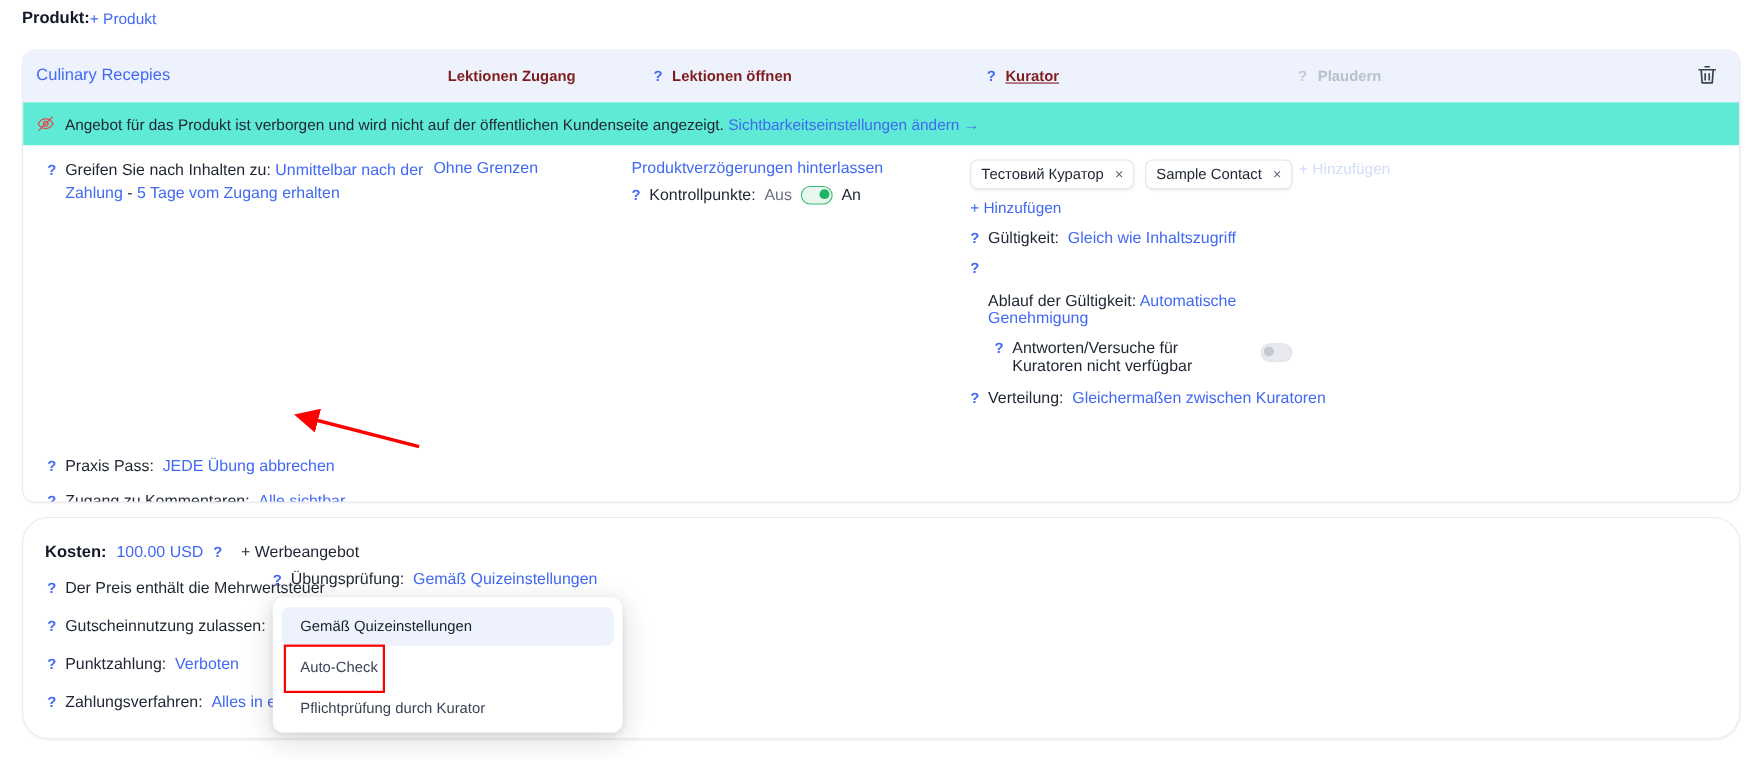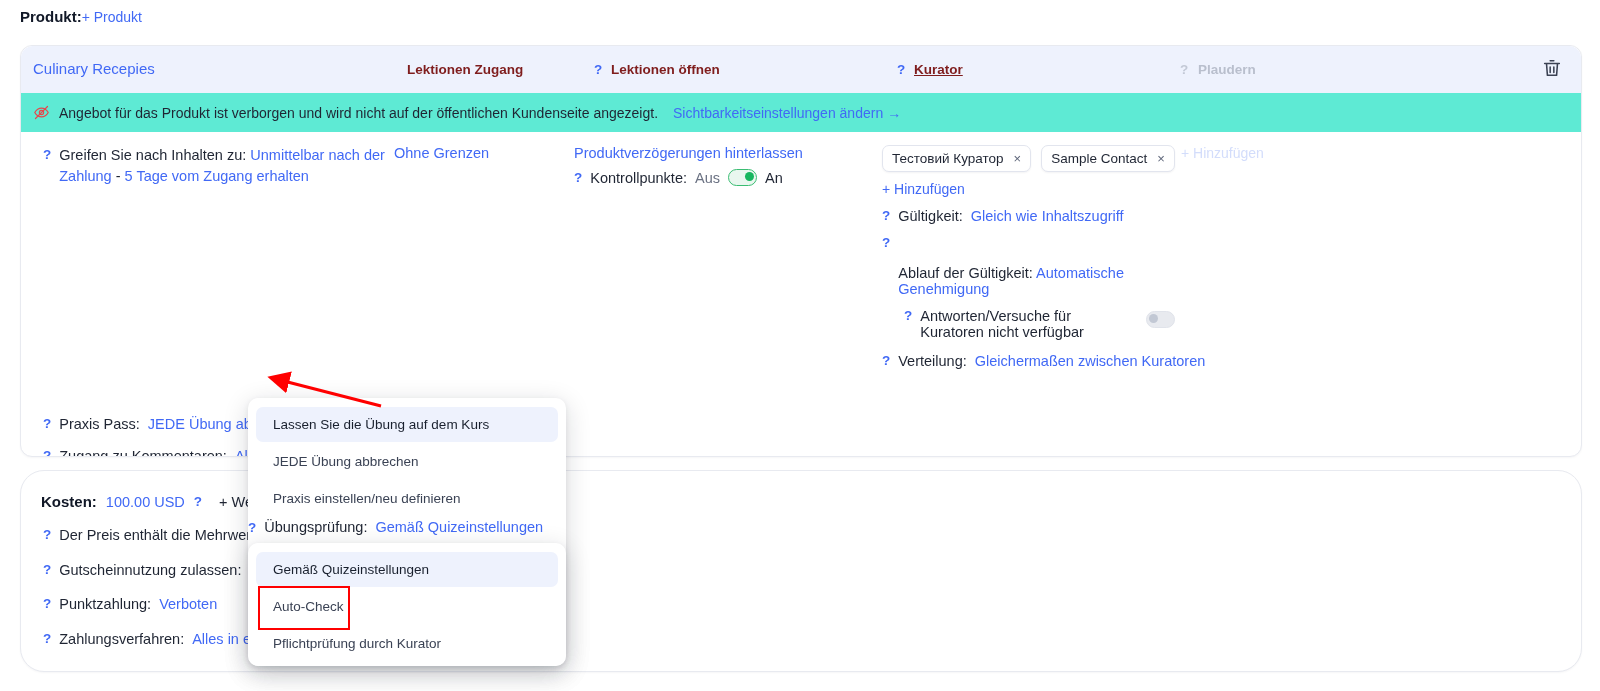--- a/index.html
+++ b/index.html
@@ -42,21 +42,21 @@
     position:absolute;right:18px;top:11px;width:22px;height:22px;cursor:pointer;
   }
 
   
   .warn{
     position:absolute;left:0;top:47px;width:100%;height:39px;
     background:#5eead4;display:flex;align-items:center;
     font-size:14px;color:#1f2533;
   }
   .warn-icon{margin-left:12px;margin-right:9px;width:17px;height:17px;display:inline-block;}
-  .warn-link{color:#4169f5;cursor:pointer;margin-left:15px;text-align:right;}
+  .warn-link{color:#4169f5;cursor:pointer;margin-left:4px;text-align:right;}
   .arrow-r{color:#4169f5;margin-left:4px;}
 
   
   .body{position:absolute;left:0;top:86px;width:100%;height:324px;}
   .colA{position:absolute;left:22px;top:13px;width:350px;}
   .colB{position:absolute;left:373px;top:13px;width:170px;}
   .colC{position:absolute;left:553px;top:13px;width:300px;}
   .colD{position:absolute;left:861px;top:13px;width:330px;}
   .colE{position:absolute;left:1160px;top:13px;width:160px;}
 
@@ -305,26 +305,20 @@
         <span class="link">Verboten</span>
       </div>
       <div class="row">
         <span class="qmark">?</span>
         <span class="txt">Zahlungsverfahren:</span>
         <span class="link">Alles in einmal</span>
       </div>
     </div>
   </div>
 
-  <div class="dd">
-    <div class="dd-pad"></div>
-    <div class="dd-item sel">Lassen Sie die Übung auf dem Kurs</div>
-    <div class="dd-item" style="margin-top:2px;">JEDE Übung abbrechen</div>
-    <div class="dd-item" style="margin-top:2px;">Praxis einstellen/neu definieren</div>
-  </div>
 
   <div class="ubung-line">
     <span class="qmark">?</span>
     <span class="txt">Übungsprüfung:</span>
     <span class="link">Gemäß Quizeinstellungen</span>
   </div>
 
   <div class="dd2">
     <div class="dd-pad"></div>
     <div class="dd-item sel">Gemäß Quizeinstellungen</div>

